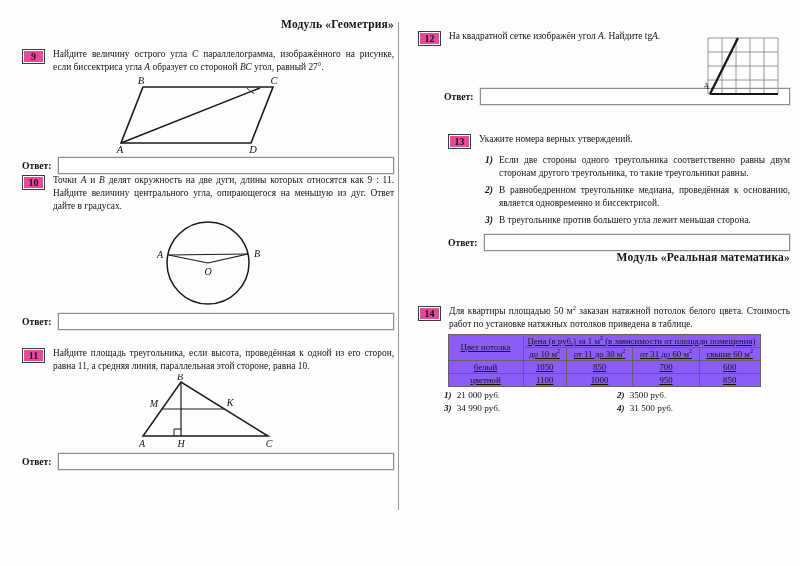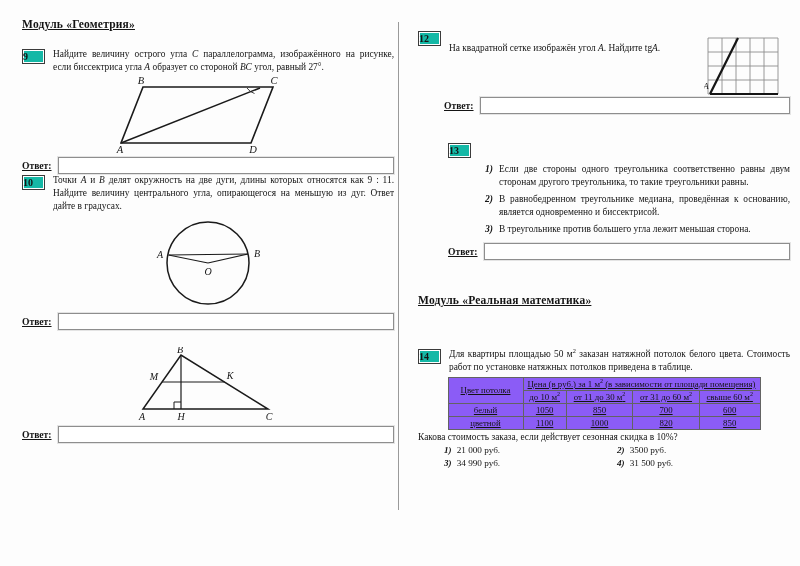--- a/index.html
+++ b/index.html
@@ -31,42 +31,42 @@
   .divider {
     position: absolute;
     left: 398px;
     top: 22px;
     width: 1px;
     height: 488px;
     background: #9a9a9a;
   }
 
   .module-title {
-    text-align: left;
+    text-align: right;
     font-weight: bold;
     font-size: 11.5px;
     letter-spacing: .2px;
-    text-decoration: underline;
   }
 
   
   .task { position: relative; }
   .task-head { display: flex; align-items: flex-start; }
   .qnum {
     flex: 0 0 auto;
     width: 21px;
     height: 13px;
     line-height: 13px;
     border: 1px solid #3b3b3b;
+    text-align: center;
     font-size: 10px;
     font-weight: bold;
     font-family: "Liberation Serif", serif;
     margin-right: 8px;
     margin-top: 1px;
-    background: #14b8a6;
+    background: #ec4899;
     box-shadow: 0 0 0 1px #fff inset;
   }
   .qtext {
     flex: 1 1 auto;
     font-size: 9.4px;
     line-height: 1.38;
     text-align: justify;
     text-justify: inter-word;
   }
   .qtext.nojust { text-align: left; }
@@ -78,21 +78,20 @@
   .answer-row {
     display: flex;
     align-items: center;
     margin-top: 6px;
   }
   .answer-label {
     font-size: 9.6px;
     font-weight: bold;
     margin-right: 6px;
     white-space: nowrap;
-    text-decoration: underline;
   }
   .answer-box {
     flex: 1 1 auto;
     height: 15px;
     border: 1px solid #8e8e8e;
     background: #fff;
     box-shadow: 0 0 0 1px #e4e4e4;
   }
 
   
@@ -208,20 +207,24 @@
         </svg>
       </div>
 
       <div class="answer-row" style="margin-top:4px;">
         <div class="answer-label">Ответ:</div>
         <div class="answer-box"></div>
       </div>
     </div>
 
     <div class="task" style="margin-top:17px;">
+      <div class="task-head">
+        <div class="qnum">11</div>
+        <div class="qtext">Найдите площадь треугольника, если высота, проведённая к одной из его сторон, равна 11, а средняя линия, параллельная этой стороне, равна 10.</div>
+      </div>
 
       <div class="fig-wrap" style="margin-top:1px;">
         <svg class="fig" width="180" height="76" viewBox="0 0 180 76">
 
           <polygon points="25,62 150,62 63,8" fill="none" stroke="#1a1a1a" stroke-width="1.5"></polygon>
           <line x1="63" y1="8" x2="63" y2="62" stroke="#1a1a1a" stroke-width="1.2"></line>
           <line x1="44" y1="35" x2="106.5" y2="35" stroke="#1a1a1a" stroke-width="1.1"></line>
           <polyline points="56,62 56,55 63,55" fill="none" stroke="#1a1a1a" stroke-width="1"></polyline>
           <text x="62" y="6" font-size="10" font-style="italic" font-family="Liberation Serif, serif" fill="#141414" text-anchor="middle">B</text>
           <text x="36" y="33" font-size="10" font-style="italic" font-family="Liberation Serif, serif" fill="#141414" text-anchor="middle">M</text>
@@ -238,21 +241,21 @@
       </div>
     </div>
 
   </div>
 
   <div class="col col-right">
 
     <div class="task" style="margin-top:30px;">
       <div class="task-head">
         <div class="qnum">12</div>
-        <div class="qtext nojust" style="padding-right:92px;margin-top:12px;"><span>На квадратной сетке изображён угол </span><i>A</i><span>. Найдите tg</span><i>A</i><span>.</span></div>
+        <div class="qtext nojust" style="padding-right:92px;"><span>На квадратной сетке изображён угол </span><i>A</i><span>. Найдите tg</span><i>A</i><span>.</span></div>
       </div>
 
       <div style="position:absolute; right:8px; top:0;">
         <svg width="78" height="68" viewBox="0 0 78 68">
           <g stroke="#8c8c8c" stroke-width="0.9">
             <line x1="4" y1="8" x2="74" y2="8"></line>
             <line x1="4" y1="22" x2="74" y2="22"></line>
             <line x1="4" y1="36" x2="74" y2="36"></line>
             <line x1="4" y1="50" x2="74" y2="50"></line>
             <line x1="4" y1="64" x2="74" y2="64"></line>
@@ -271,20 +274,21 @@
 
       <div class="answer-row" style="margin-top:42px;">
         <div class="answer-label" style="margin-left:26px;">Ответ:</div>
         <div class="answer-box"></div>
       </div>
     </div>
 
     <div class="task" style="margin-top:28px;margin-left:30px;">
       <div class="task-head">
         <div class="qnum">13</div>
+        <div class="qtext nojust">Укажите номера верных утверждений.</div>
       </div>
 
       <ul class="stmt-list" style="padding-left:29px;">
         <li class="stmt">
           <span class="stmt-num">1)</span>
           <span class="stmt-txt">Если две стороны одного треугольника соответственно равны двум сторонам другого треугольника, то такие треугольники равны.</span>
         </li>
         <li class="stmt">
           <span class="stmt-num">2)</span>
           <span class="stmt-txt">В равнобедренном треугольнике медиана, проведённая к основанию, является одновременно и биссектрисой.</span>
@@ -294,21 +298,21 @@
           <span class="stmt-txt">В треугольнике против большего угла лежит меньшая сторона.</span>
         </li>
       </ul>
 
       <div class="answer-row" style="margin-top:7px;">
         <div class="answer-label" style="margin-left:0;">Ответ:</div>
         <div class="answer-box"></div>
       </div>
     </div>
 
-    <div class="module-title" style="margin-top:34px;">Модуль «Реальная математика»</div>
+    <div class="module-title" style="">Модуль «Реальная математика»</div>
 
     <div class="task" style="margin-top:42px;">
       <div class="task-head">
         <div class="qnum">14</div>
         <div class="qtext"><span>Для квартиры площадью 50 м</span><sup>2</sup><span> заказан натяжной потолок белого цвета. Стоимость работ по установке натяжных потолков приведена в таблице.</span></div>
       </div>
 
       <table class="price">
         <tbody>
           <tr>
@@ -325,27 +329,26 @@
             <td class="rowlbl">белый</td>
             <td>1050</td>
             <td>850</td>
             <td>700</td>
             <td>600</td>
           </tr>
           <tr>
             <td class="rowlbl">цветной</td>
             <td>1100</td>
             <td>1000</td>
-            <td>820</td>
+            <td>950</td>
             <td>850</td>
           </tr>
         </tbody>
       </table>
 
-      <div class="q14-question">Какова стоимость заказа, если действует сезонная скидка в 10%?</div>
 
       <div class="opts">
         <div class="opt">
           <span class="opt-num">1)</span>
           <span>21 000 руб.</span>
         </div>
         <div class="opt">
           <span class="opt-num">2)</span>
           <span>3500 руб.</span>
         </div>

